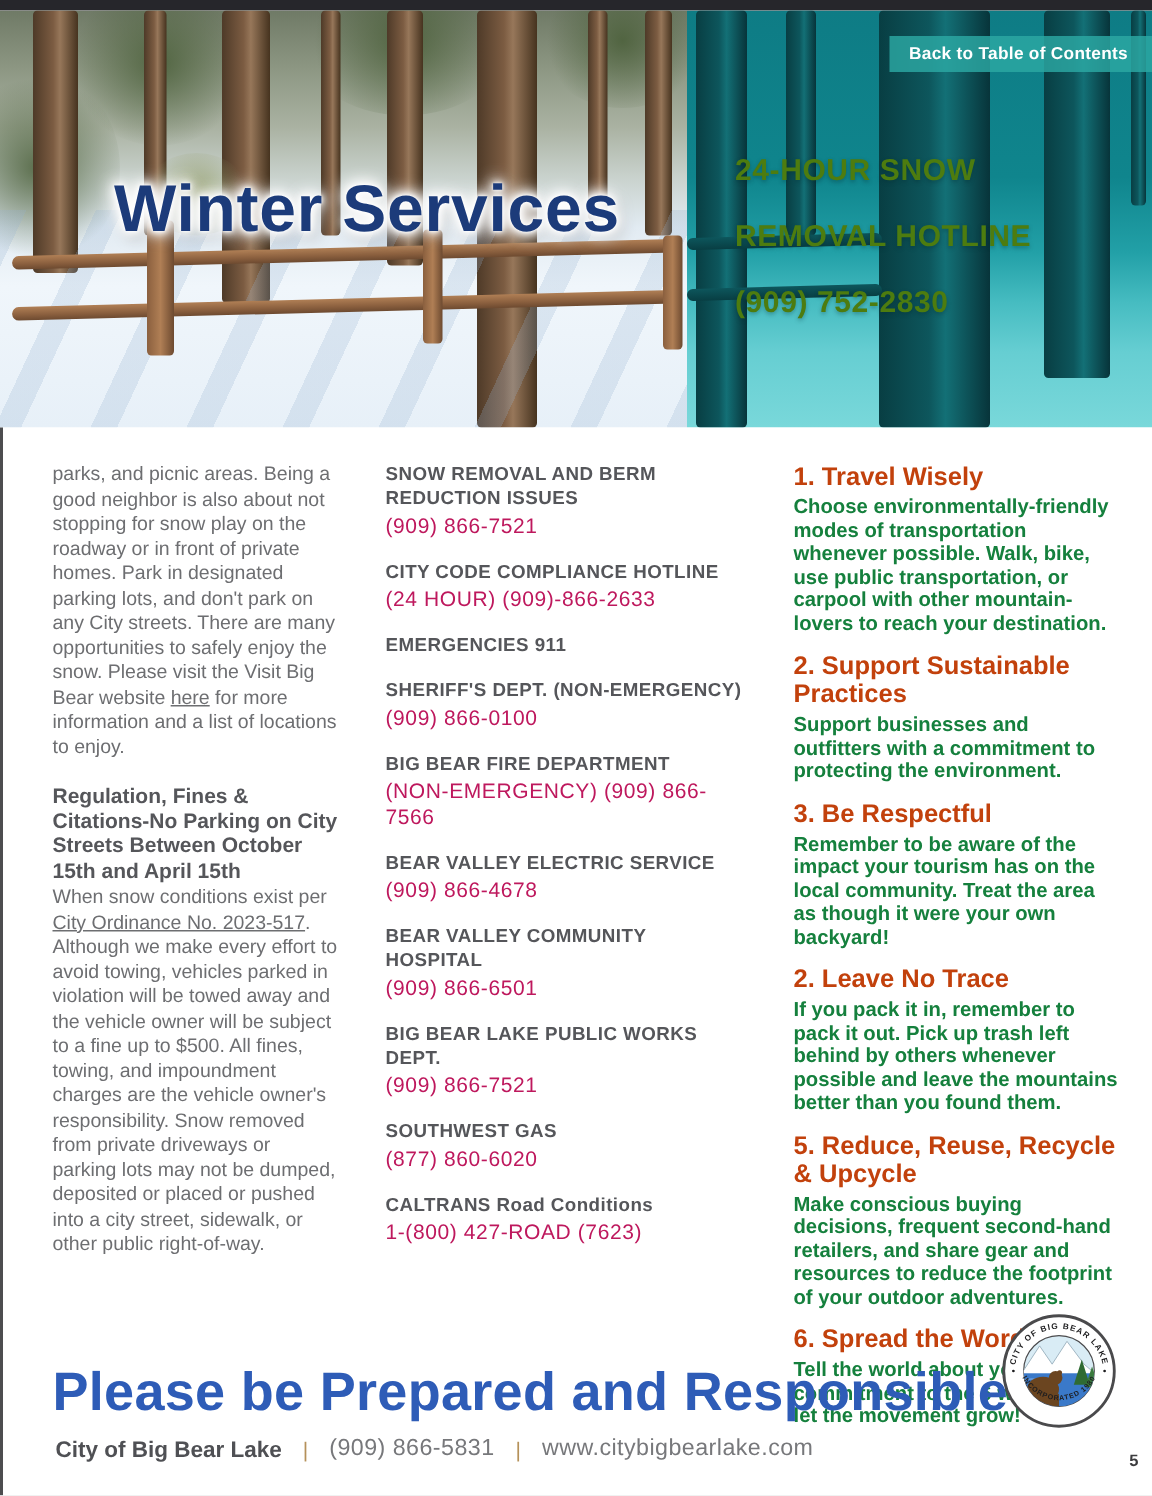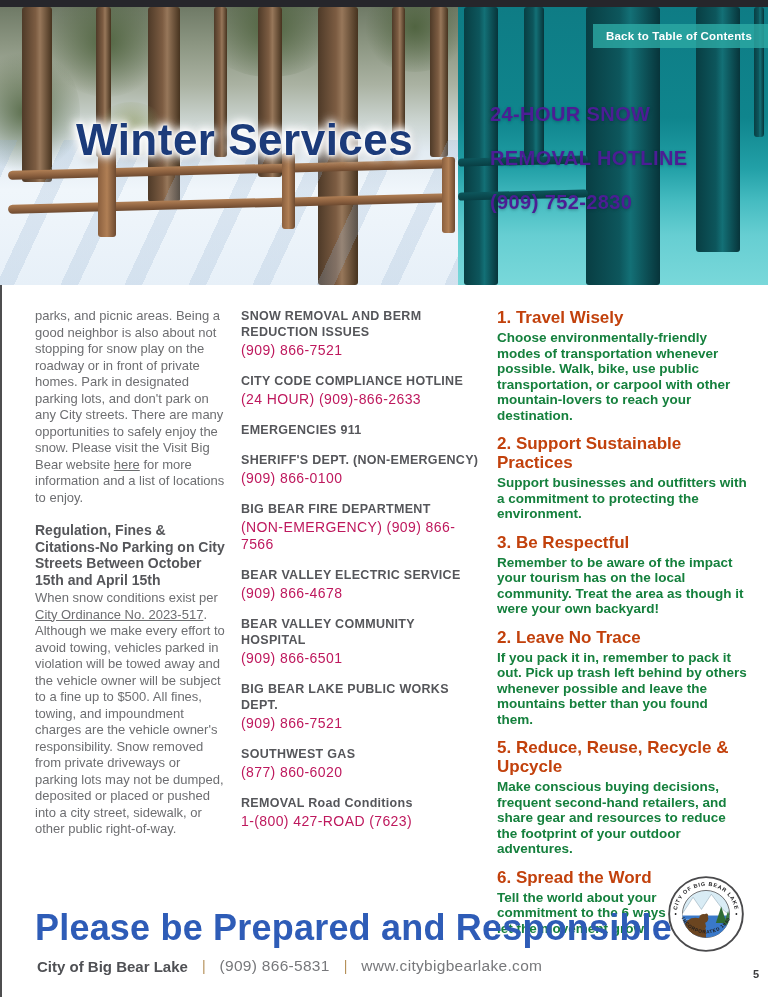--- a/index.html
+++ b/index.html
@@ -69,35 +69,35 @@
 
   .hero-title {
     position:absolute; left:76px; top:108px; z-index:5;
     font-size:44px; font-weight:bold; letter-spacing:.5px; color:#1c3b7a;
     text-shadow:
       0 0 2px #fff, 0 0 4px #fff, 0 0 8px #fff, 0 0 14px #fff,
       2px 2px 10px rgba(255,255,255,.95), -2px -2px 10px rgba(255,255,255,.95),
       3px 4px 10px rgba(0,0,0,.35);
     text-align: right;
   }
-  .hotline { position:absolute; left:490px; top:96px; z-index:5; color:#4c1d95;
+  .hotline { position:absolute; left:490px; top:96px; z-index:5; color:#4d7c0f;
     font-weight:bold; font-size:20px; letter-spacing:.4px;
     text-shadow:0 1px 3px rgba(0,40,45,.35); }
   .hotline div { margin-bottom:21px; }
   .back-toc {
     position:absolute; top:17px; right:0; z-index:6;
     background:rgba(44,168,164,.82); color:#ffffff;
     font-size:11.5px; font-weight:bold; letter-spacing:.2px;
     padding:6px 16px 6px 13px; cursor:pointer;
   }
 
   
   .content-grid {
     position:absolute; top:308px; left:35px; width:712px;
-    display:grid; grid-template-columns:190px 240px 1fr; column-gap:16px;
+    display:grid; grid-template-columns:190px 240px 1fr; column-gap:32px;
   }
   .col-left { font-size:13px; line-height:16.5px; color:#6d6e71; }
   .col-left p { margin-bottom:16px; }
   .reg-heading { font-size:14px; line-height:16.5px; font-weight:bold; color:#55565a; margin-bottom:2px; }
   .inline-link { color:#6d6e71; text-decoration:underline; cursor:pointer; }
 
   .contact { margin-bottom:14px; }
   .contact-name { font-size:12.5px; line-height:16px; font-weight:bold;
     color:#55565a; letter-spacing:.3px; }
   .contact-number { font-size:14px; line-height:17px; color:#be185d; letter-spacing:.4px; margin-top:2px; }
@@ -212,21 +212,21 @@
       </div>
       <div class="contact">
         <div class="contact-name">BIG BEAR LAKE PUBLIC WORKS DEPT.</div>
         <div class="contact-number">(909) 866-7521</div>
       </div>
       <div class="contact">
         <div class="contact-name">SOUTHWEST GAS</div>
         <div class="contact-number">(877) 860-6020</div>
       </div>
       <div class="contact">
-        <div class="contact-name">REMOVAL Road Conditions</div>
+        <div class="contact-name">CALTRANS Road Conditions</div>
         <div class="contact-number">1-(800) 427-ROAD (7623)</div>
       </div>
     </div>
 
     <div class="col-right">
       <div class="tip">
         <div class="tip-heading">1. Travel Wisely</div>
         <div class="tip-body">Choose environmentally-friendly modes of transportation whenever possible. Walk, bike, use public transportation, or carpool with other mountain-lovers to reach your destination.</div>
       </div>
       <div class="tip">

